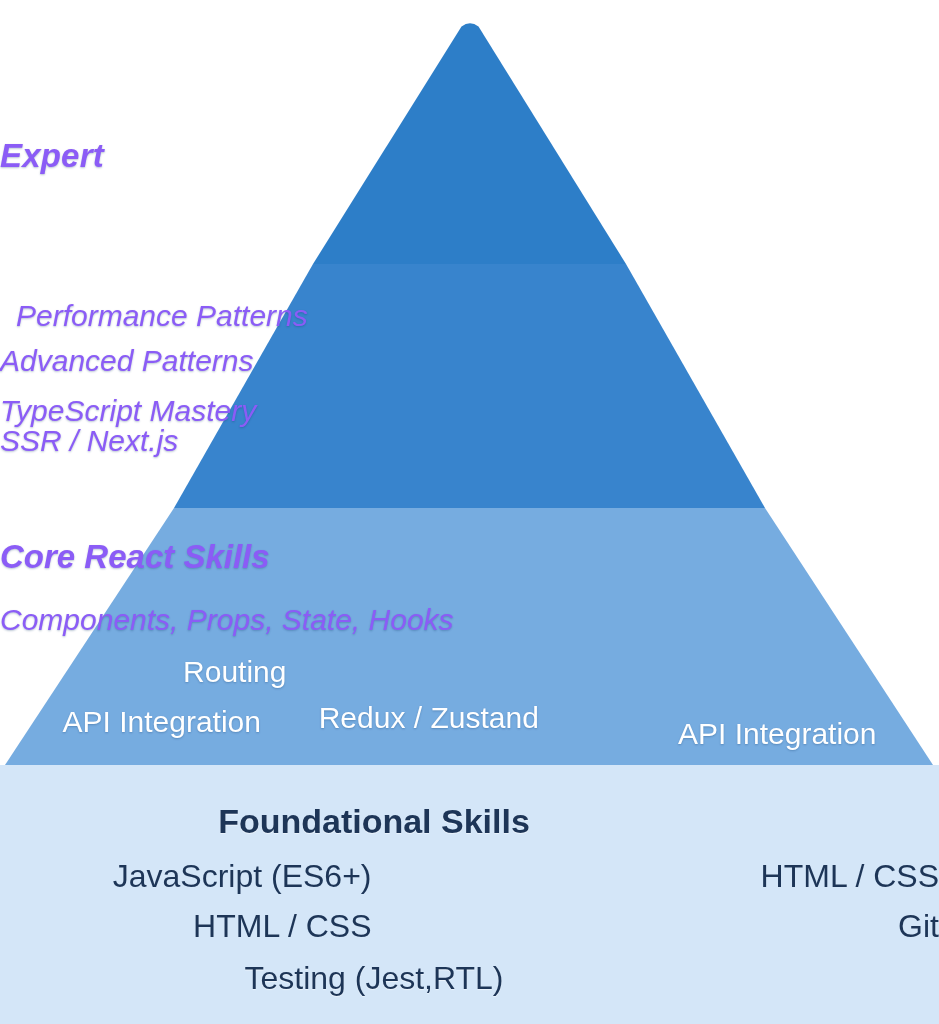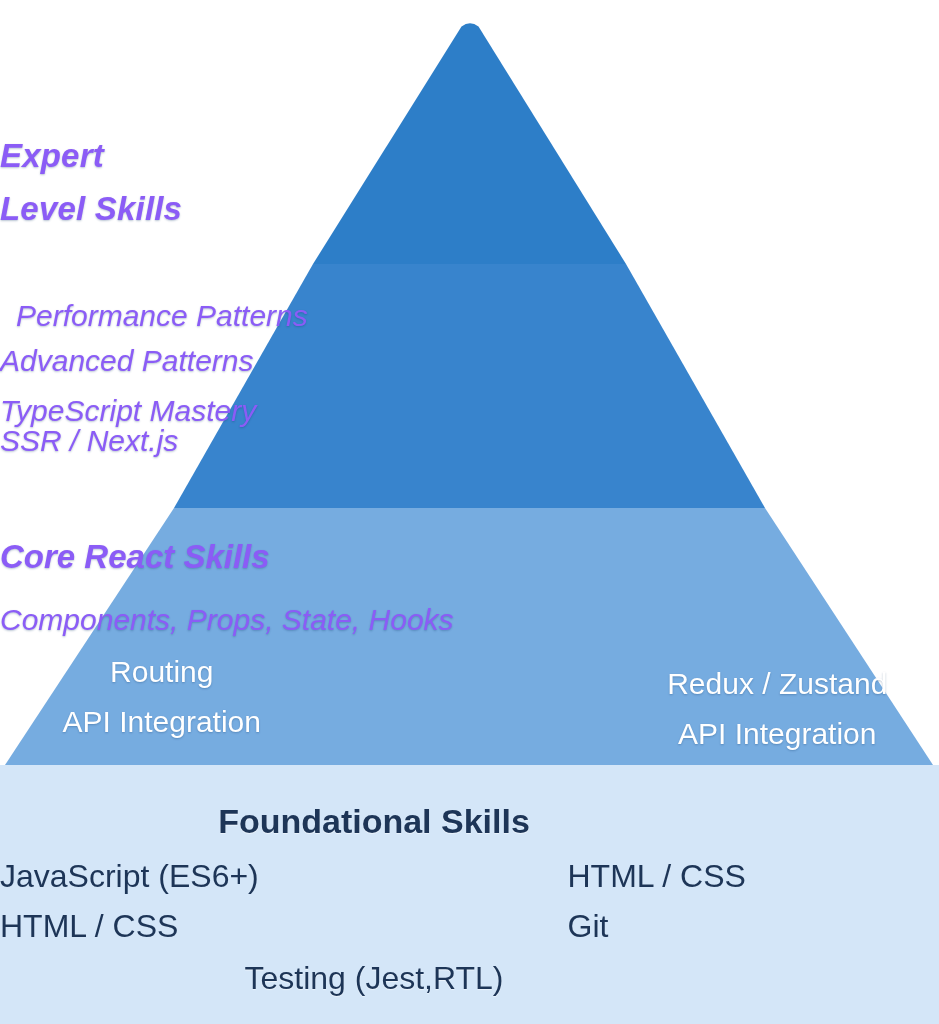--- a/index.html
+++ b/index.html
@@ -86,21 +86,21 @@
     text-shadow: 0 1px 2px rgba(20,60,105,0.30);
     font-size: 30px;
     line-height: 34px;
   }
   .tier3-two-col > div {
     width: 50%;
     text-align: center;
   }
   .tier3-two-col .col-left  { padding-right: 98px; }
   .tier3-two-col .col-right { padding-left: 194px; margin-top: 12px; }
-  #tier3-row-a { top: 655px; }
+  #tier3-row-a { top: 655px; flex-direction: column; }
   #tier3-row-b { top: 705px; }
 
   
   .base-text {
     position: absolute;
     left: 0;
     width: 748px;
     text-align: center;
     color: #1d3557;
     text-shadow: 0 1px 1px rgba(255,255,255,0.55);
@@ -115,21 +115,21 @@
     position: absolute;
     left: 0;
     width: 939px;
     display: flex;
     color: #1d3557;
     font-size: 32px;
     line-height: 36px;
   }
   .tier4-two-col > div {
     width: 50%;
-    text-align: left;
+    text-align: right;
   }
   .tier4-two-col .col-left  { padding-right: 78px; }
   .tier4-two-col .col-right { padding-left: 118px; }
   #tier4-row-a { top: 858px; }
   #tier4-row-b { top: 908px; }
   #tier4-row-full {
     top: 960px;
     font-size: 32px;
     line-height: 36px;
     font-weight: normal;
@@ -145,21 +145,20 @@
     <rect x="0" y="765" width="939" height="259" fill="#d4e6f8"></rect>
 
     <polygon points="174,508 765,508 933,765 5,765" fill="#76ace0"></polygon>
 
     <polygon points="313,264 626,264 765,508 174,508" fill="#3884cd"></polygon>
 
     <path d="M 461.5,26.5 Q 470,20 478.5,26.5 L 626,264 L 313,264 Z" fill="#2d7ec8"></path>
   </svg>
 
   <div class="layer-text" id="tier1-line1">Expert</div>
-  <div class="layer-text" id="tier1-line2">Level Skills</div>
 
   <div class="layer-text tier2-item" id="tier2-item0">Performance Patterns</div>
   <div class="layer-text tier2-item" id="tier2-item1">Advanced Patterns</div>
   <div class="layer-text tier2-item" id="tier2-item2">TypeScript Mastery</div>
   <div class="layer-text tier2-item" id="tier2-item3">SSR / Next.js</div>
 
   <div class="layer-text tier-title" id="tier3-title">Core React Skills</div>
   <div class="layer-text" id="tier3-row-full">Components, Props, State, Hooks</div>
 
   <div class="tier3-two-col" id="tier3-row-a">

